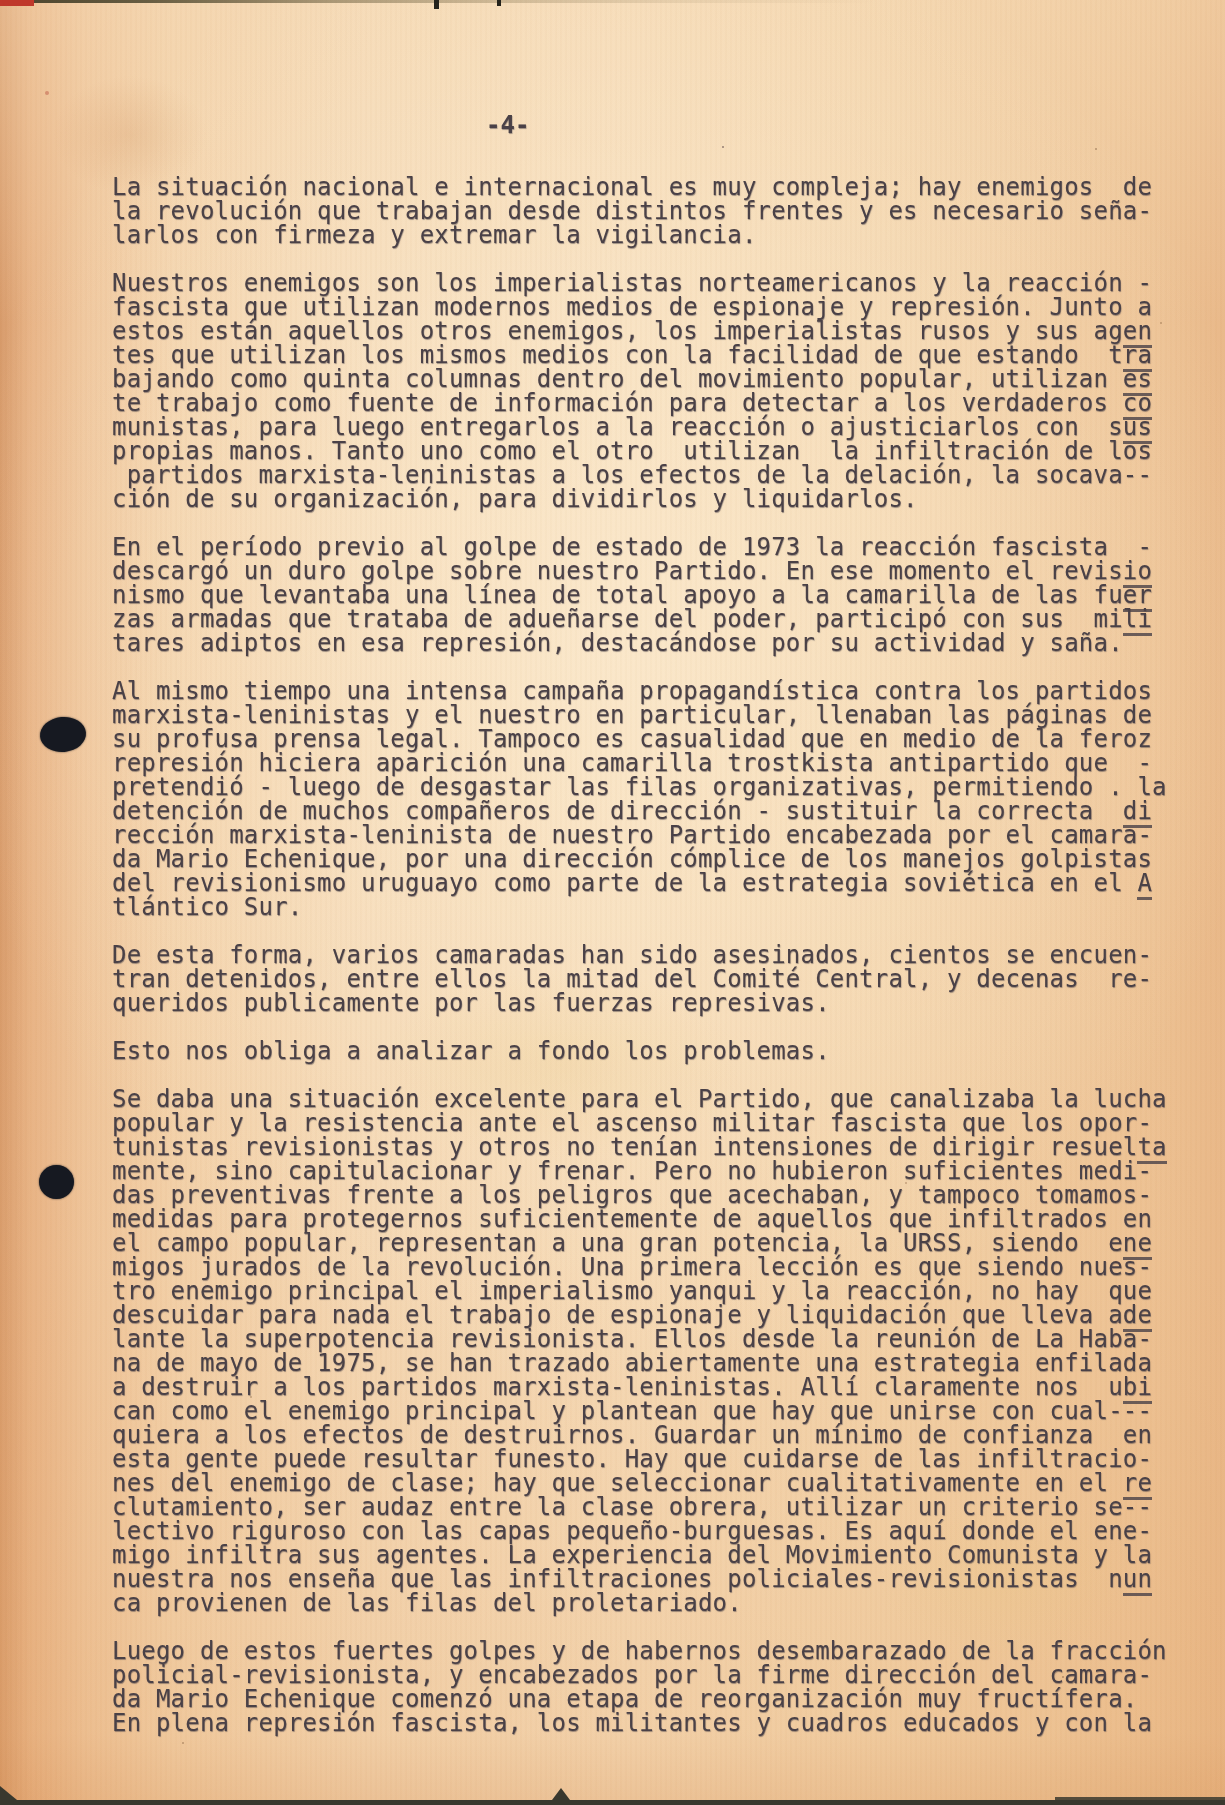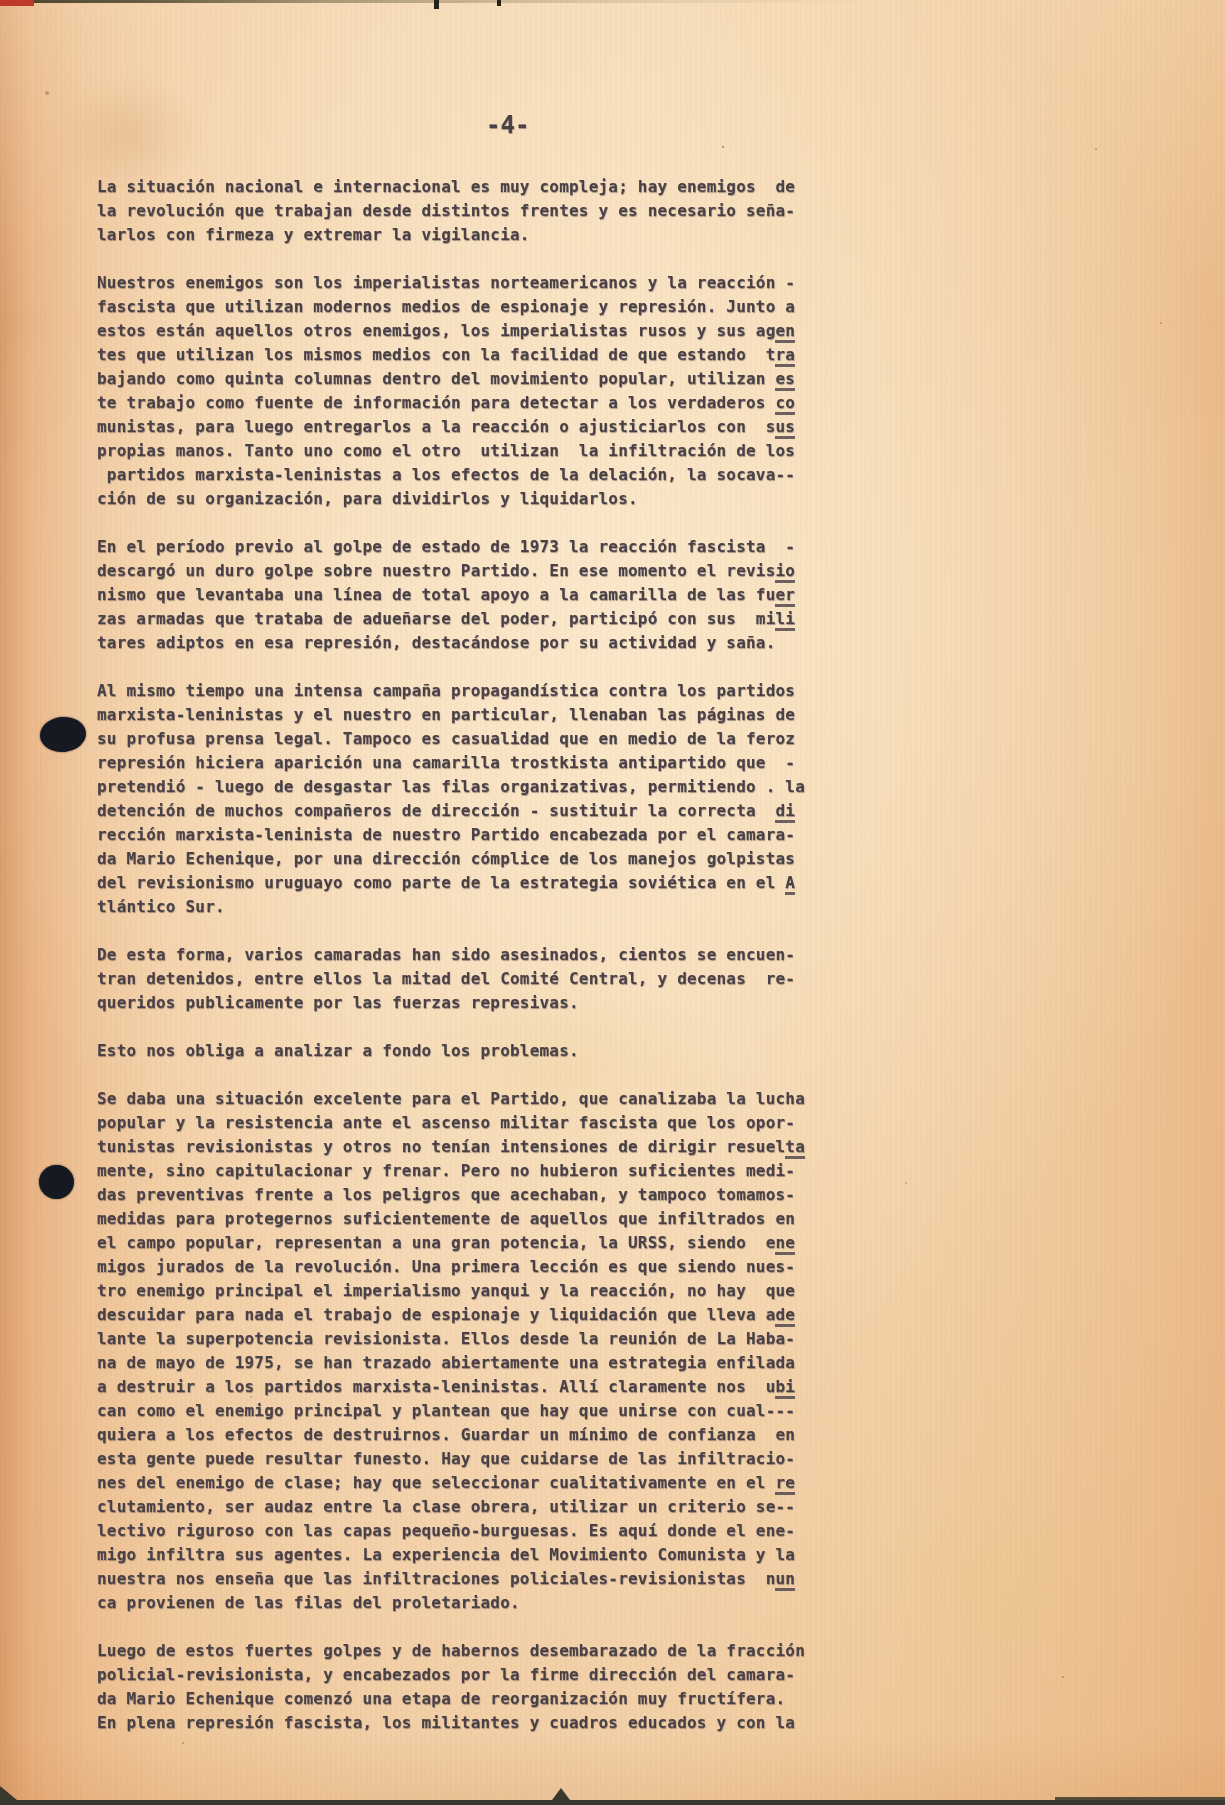--- a/index.html
+++ b/index.html
@@ -6,22 +6,22 @@
   .page{
     position:relative;width:1225px;height:1805px;overflow:hidden;
     background:
       repeating-linear-gradient(90deg, rgba(190,140,85,0.03) 0 2px, rgba(255,250,240,0.02) 2px 5px),
       radial-gradient(ellipse 920px 1050px at 50% 35%, rgba(252,236,208,0.75), rgba(252,236,208,0) 72%),
       linear-gradient(180deg, rgba(246,218,180,0.45) 0%, rgba(246,218,180,0) 18%, rgba(233,176,118,0.10) 70%, rgba(226,160,96,0.22) 96%, rgba(214,140,76,0.34) 100%),
       linear-gradient(90deg, #d79a6a 0%, #e8b385 2.5%, #efc59b 7%, #f3d2ab 14%, #f5dab8 30%, #f6dcba 52%, #f3d4ac 72%, #f0cba0 85%, #edc294 94%, #e9b888 100%);
     font-family:"DejaVu Sans Mono","Liberation Mono",monospace;
   }
   .txt{
-    position:absolute;left:97px;top:175px;width:1080px;
-    color:#4a4147;font-weight:bold;font-size:16px;line-height:24px;
+    position:absolute;left:112px;top:175px;width:1080px;
+    color:#4a4147;font-weight:normal;font-size:24px;line-height:24px;
     letter-spacing:0.2px;white-space:pre;
     text-shadow:0.5px 0.6px 0.8px rgba(74,65,71,0.5);
   }
   .para{margin:0 0 24px 0;}
   .tline{height:24px;}
   .useg{border-bottom:3px solid rgba(74,65,71,0.8);}
   .pagenum{
     position:absolute;left:486px;top:113px;
     color:#4a4147;font-weight:bold;font-size:24px;line-height:24px;
     text-shadow:0.5px 0.6px 0.8px rgba(74,65,71,0.5);

